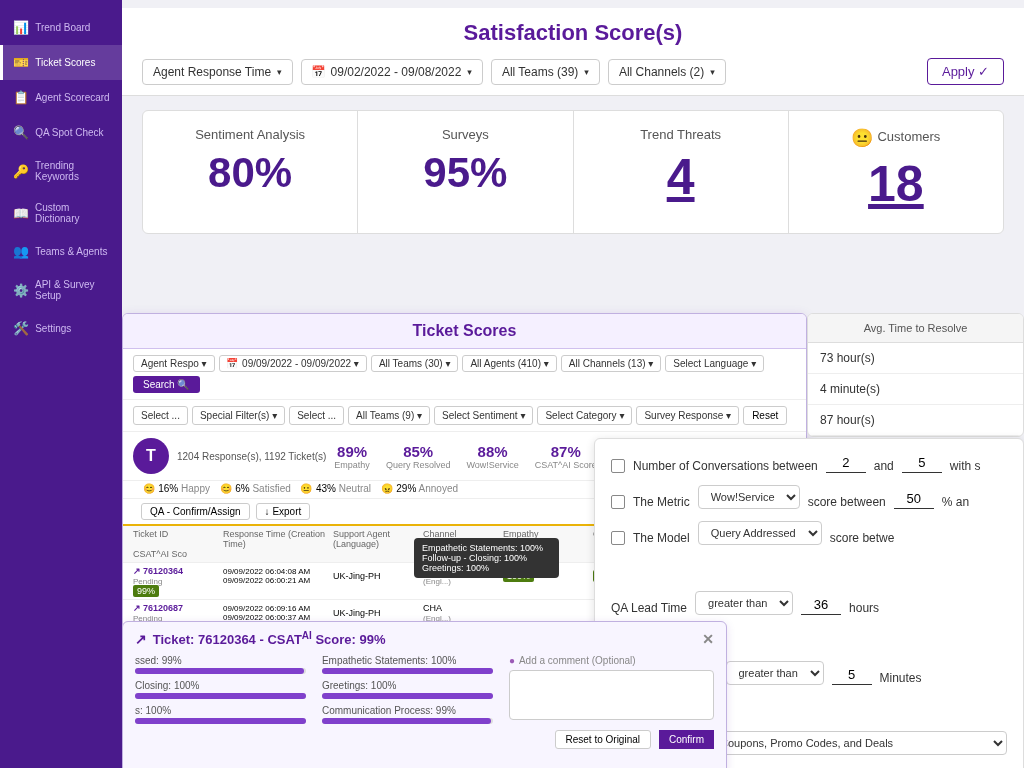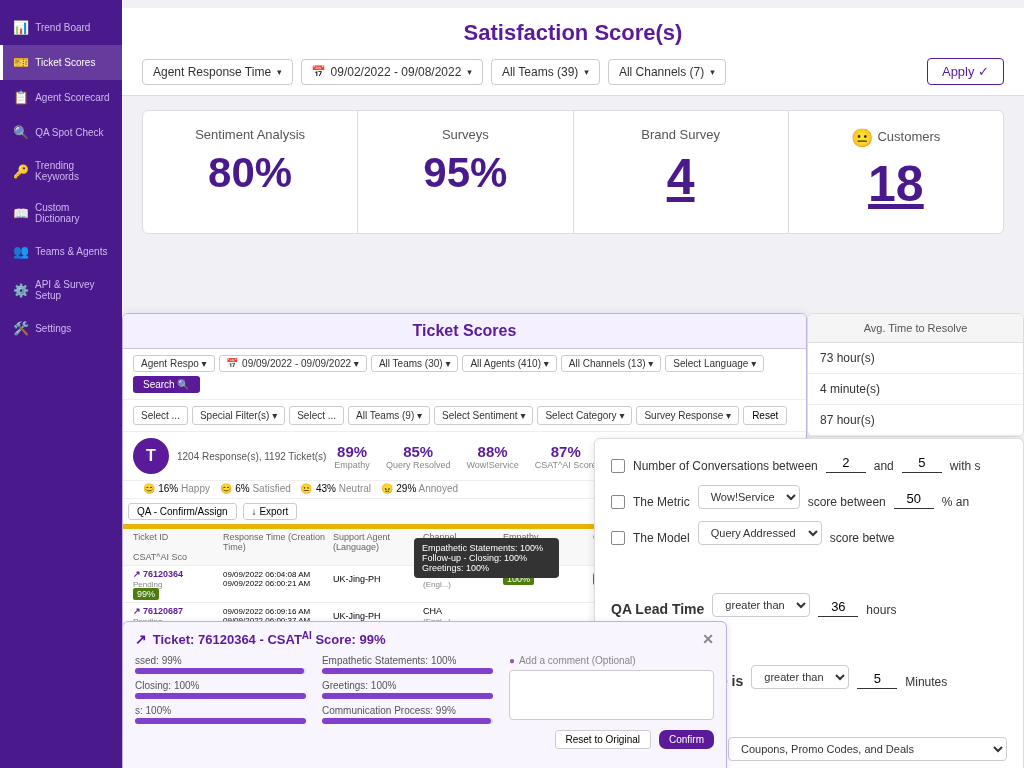--- a/index.html
+++ b/index.html
@@ -209,23 +209,23 @@
       gap: 16px;
       flex: 1;
     }
     .metric-item { text-align: center; }
     .metric-pct { font-size: 15px; font-weight: bold; color: #5a1a9a; }
     .metric-label { font-size: 9px; color: #888; }
 
     .ts-action-row {
       display: flex;
       gap: 6px;
-      padding: 4px 5px;
+      padding: 4px 18px;
       align-items: center;
-      border-bottom: 5px solid #eab308;
+      border-bottom: 2px solid #eab308;
     }
     .action-btn {
       background: #fff;
       border: 1px solid #ccc;
       border-radius: 3px;
       padding: 2px 8px;
       font-size: 10px;
       cursor: pointer;
     }
 
@@ -312,21 +312,21 @@
     }
     .filter-dropdown {
       border: 1px solid #ccc;
       border-radius: 4px;
       padding: 4px 8px;
       font-size: 11px;
       color: #333;
       background: #fff;
       cursor: pointer;
     }
-    .filter-label-bold { font-weight: 700; font-size: 14px; margin-top: 44px; }
+    .filter-label-bold { font-weight: 400; font-size: 12px; margin-top: 44px; }
 
     
     .ticket-detail-panel {
       position: absolute;
       left: 0px;
       bottom: 0px;
       width: 605px;
       height: 155px;
       background: #f8f5ff;
       border: 1px solid #c0b0e0;
@@ -397,21 +397,21 @@
       border: 1px solid #ccc;
       border-radius: 3px;
       padding: 3px 10px;
       font-size: 10px;
       cursor: pointer;
     }
     .btn-confirm {
       background: #5a1a9a;
       color: #fff;
       border: none;
-      border-radius: 7px;
+      border-radius: 0;
       padding: 3px 10px;
       font-size: 10px;
       cursor: pointer;
     }
 
     
     .tooltip-box {
       position: absolute;
       left: 292px;
       top: 530px;
@@ -480,42 +480,42 @@
       <div class="filter-select">
         <span>📅</span>
         <span>09/02/2022 - 09/08/2022</span>
         <span class="chevron">▾</span>
       </div>
       <div class="filter-select">
         <span>All Teams (39)</span>
         <span class="chevron">▾</span>
       </div>
       <div class="filter-select">
-        <span>All Channels (7)</span>
+        <span>All Channels (2)</span>
         <span class="chevron">▾</span>
       </div>
       <button class="apply-btn">Apply ✓</button>
     </div>
   </div>
 
   <div class="score-cards">
 
 
     <div class="score-card">
       <div class="score-card-title">Sentiment Analysis</div>
       <div class="score-card-value">80%</div>
     </div>
 
     <div class="score-card">
       <div class="score-card-title">Surveys</div>
       <div class="score-card-value">95%</div>
     </div>
 
     <div class="score-card">
-      <div class="score-card-title">Brand Survey</div>
+      <div class="score-card-title">Trend Threats</div>
       <div class="score-card-value large" style="cursor:pointer;">4</div>
     </div>
 
     <div class="score-card">
       <div class="score-card-title">
         <span class="emoji-icon">😐</span>
         <span>Customers</span>
       </div>
       <div class="score-card-value large" style="cursor:pointer;">18</div>
     </div>

